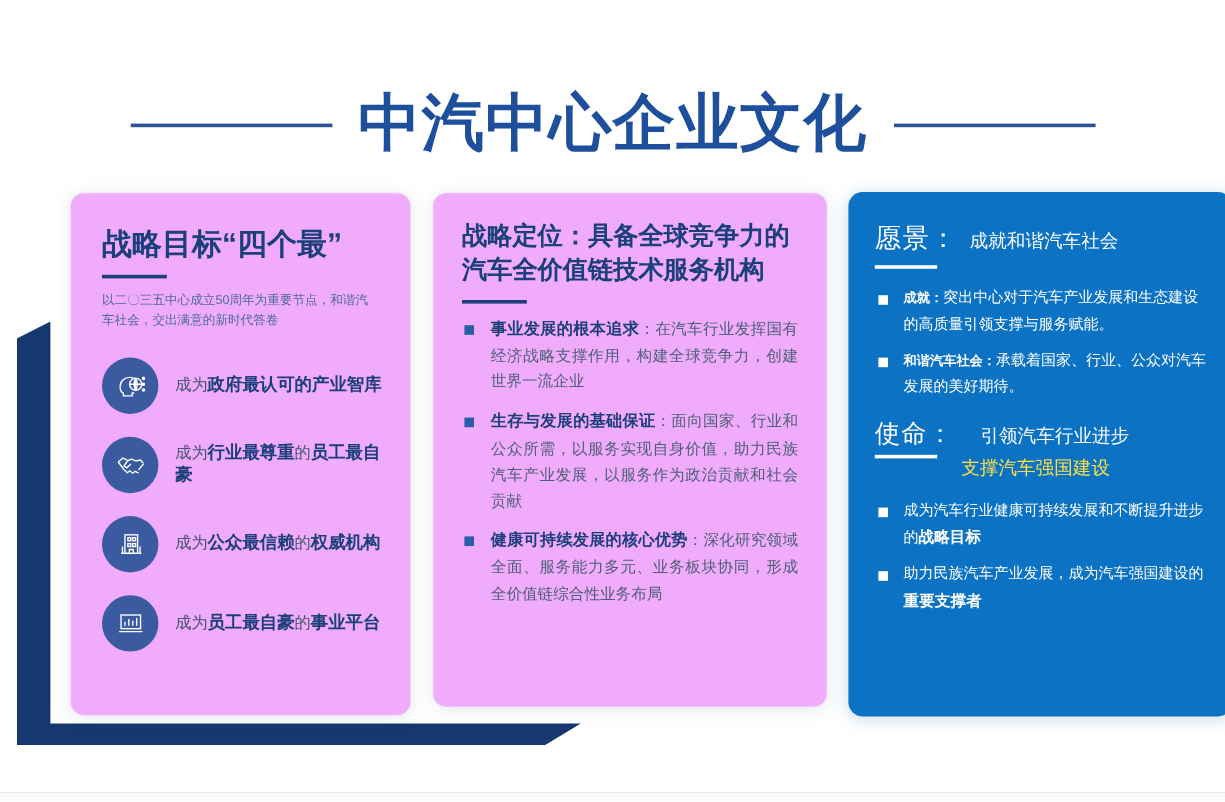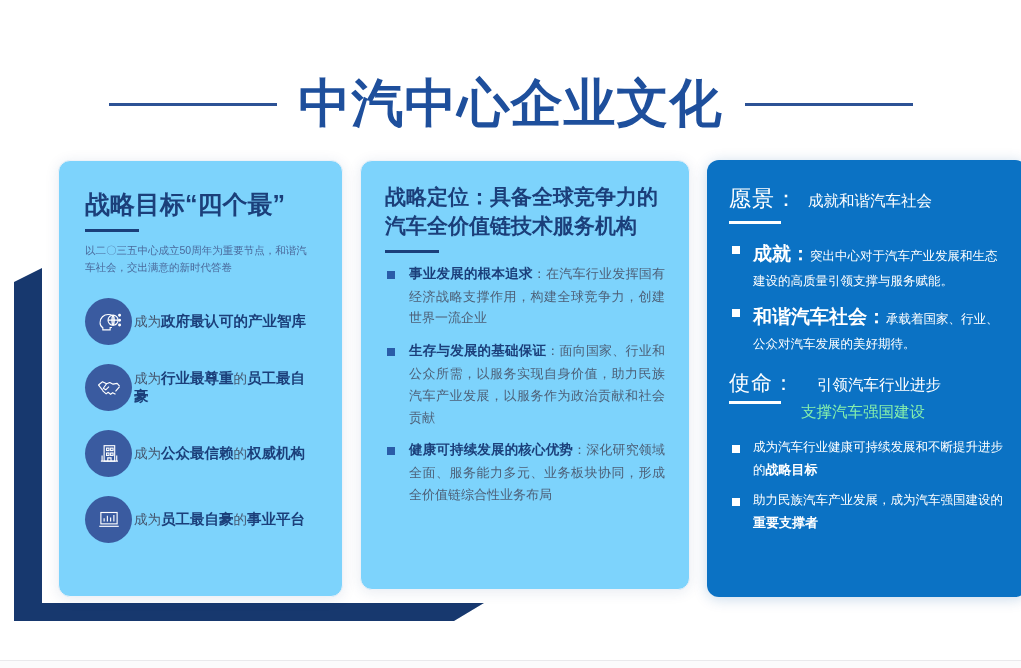--- a/index.html
+++ b/index.html
@@ -39,21 +39,21 @@
   }
 
   
   .cards {
     position:absolute; left:0; top:160px; width:1021px; height:445px;
   }
   .card {
     position:absolute; top:0; border-radius:12px;
   }
   .card.white {
-    background:#7dd3fc;
+    background:#f0abfc;
     box-shadow:0 2px 14px rgba(30,60,120,.10);
     border:1px solid #eef2f8;
   }
   .card-1 { left:58px;  width:285px; height:437px; }
   .card-2 { left:360px; width:330px; height:430px; }
   .card-3 {
     left:707px; width:320px; height:437px;
     background:#0b72c4;
     box-shadow:0 2px 14px rgba(10,80,160,.22);
   }
@@ -68,21 +68,21 @@
     line-height:1.25; letter-spacing:0px;
   }
   .underline-dark {
     width:54px; height:3px; background:#1b3f7a; margin:9px 0 10px 0;
   }
   .c1-sub {
     font-size:10.5px; color:#4a6a9c; line-height:1.6; max-width:230px;
   }
   .c1-list { margin-top:22px; }
   .c1-item {
-    display:flex; align-items:center; gap:2px; margin-bottom:19px;
+    display:flex; align-items:center; gap:14px; margin-bottom:19px;
   }
   .c1-circle {
     width:47px; height:47px; border-radius:50%;
     background:#3a5ba0; flex:0 0 47px;
     display:flex; align-items:center; justify-content:center;
   }
   .c1-circle svg { width:26px; height:26px; }
   .c1-text {
     font-size:13.5px; color:#45566e; line-height:1.3;
   }
@@ -112,29 +112,29 @@
   .underline-white { width:52px; height:3px; background:#ffffff; margin:7px 0 14px 0; }
   .c3-list { margin-bottom:4px; }
   .c3-item {
     position:relative; padding-left:24px; margin-bottom:9px;
     font-size:12.5px; color:#ffffff; line-height:1.72;
   }
   .c3-item::before {
     content:""; position:absolute; left:3px; top:8px;
     width:8px; height:8px; background:#ffffff;
   }
-  .c3-item b { font-weight:bold; font-size:19px; }
+  .c3-item b { font-weight:bold; font-size:11px; }
   .mission-head { color:#ffffff; margin-top:14px; }
   .mission-row { display:flex; align-items:baseline; gap:22px; }
   .mission-row .big { font-size:21px; letter-spacing:1px; }
   .mission-row .ln2 { font-size:15.5px; }
   .mission-underline {
     width:52px; height:3px; background:#ffffff; margin:4px 0 0 0;
   }
-  .mission-second { font-size:15.5px; color:#86efac; margin-left:72px; margin-top:-2px; }
+  .mission-second { font-size:15.5px; color:#fde047; margin-left:72px; margin-top:-2px; }
   .c3-list-2 { margin-top:14px; }
   .c3-item-2 {
     position:relative; padding-left:24px; margin-bottom:9px;
     font-size:12.5px; color:#ffffff; line-height:1.72;
   }
   .c3-item-2::before {
     content:""; position:absolute; left:3px; top:8px;
     width:8px; height:8px; background:#ffffff;
   }
   .c3-item-2 b { font-weight:bold; font-size:13px; }

